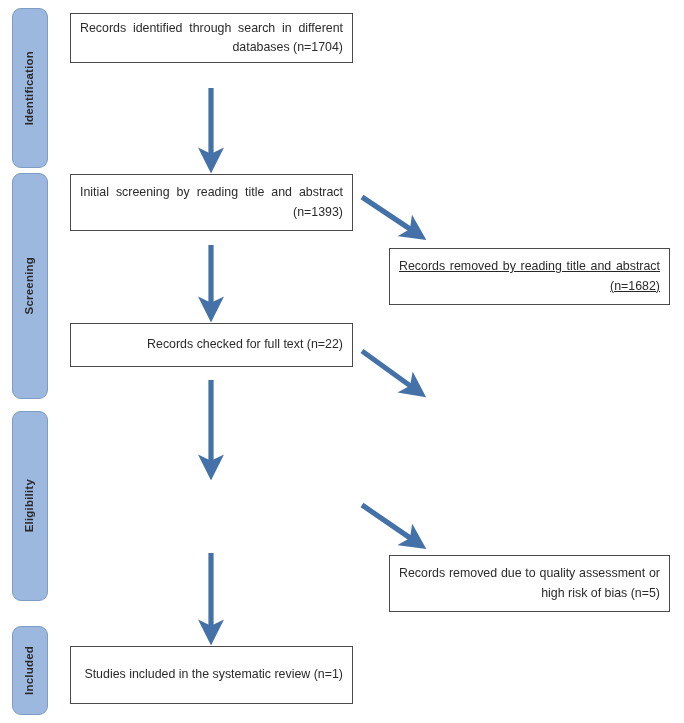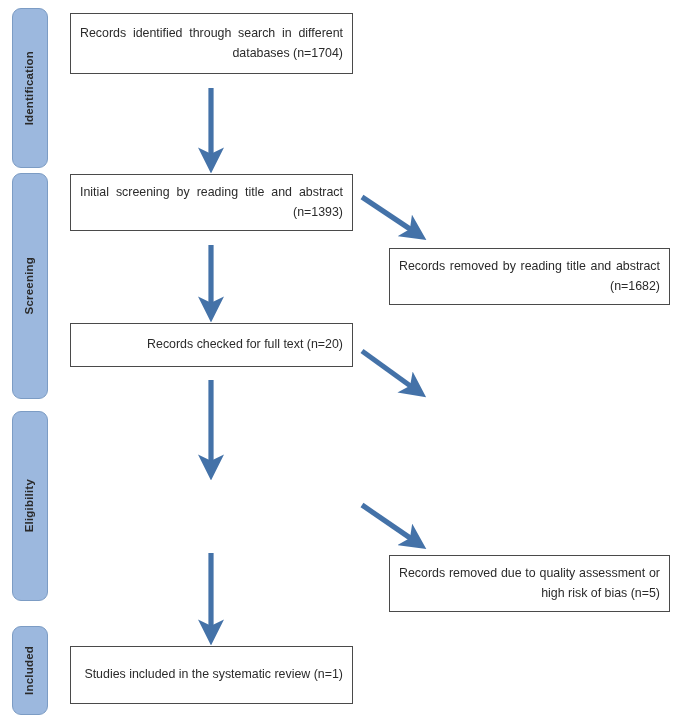--- a/index.html
+++ b/index.html
@@ -93,38 +93,38 @@
   </div>
 
   <div class="stage-tab" style="top:411px; height:190px;">
     <span class="stage-label">Eligibility</span>
   </div>
 
   <div class="stage-tab" style="top:626px; height:89px;">
     <span class="stage-label">Included</span>
   </div>
 
-  <div class="pbox" style="left:70px; top:13px; width:283px; height:61px;">
+  <div class="pbox" style="left:70px; top:13px; width:283px; height:50px;">
     <span class="pbox-text">Records identified through search in different databases (n=1704)</span>
   </div>
 
   <div class="pbox" style="left:70px; top:174px; width:283px; height:57px;">
     <span class="pbox-text">Initial screening by reading title and abstract (n=1393)</span>
   </div>
 
   <div class="pbox single" style="left:70px; top:323px; width:283px; height:44px;">
-    <span class="pbox-text">Records checked for full text (n=20)</span>
+    <span class="pbox-text">Records checked for full text (n=22)</span>
   </div>
 
 
   <div class="pbox" style="left:70px; top:646px; width:283px; height:58px;">
     <span class="pbox-text">Studies included in the systematic review (n=1)</span>
   </div>
 
-  <div class="pbox" style="left:389px; top:248px; width:281px; height:57px;">
+  <div class="pbox" style="left:389px; top:248px; width:281px; height:57px;text-decoration:underline;">
     <span class="pbox-text">Records removed by reading title and abstract (n=1682)</span>
   </div>
 
 
   <div class="pbox" style="left:389px; top:555px; width:281px; height:57px;">
     <span class="pbox-text">Records removed due to quality assessment or high risk of bias (n=5)</span>
   </div>
 
   <svg id="arrow-layer" viewBox="0 0 684 723">
     <defs>

